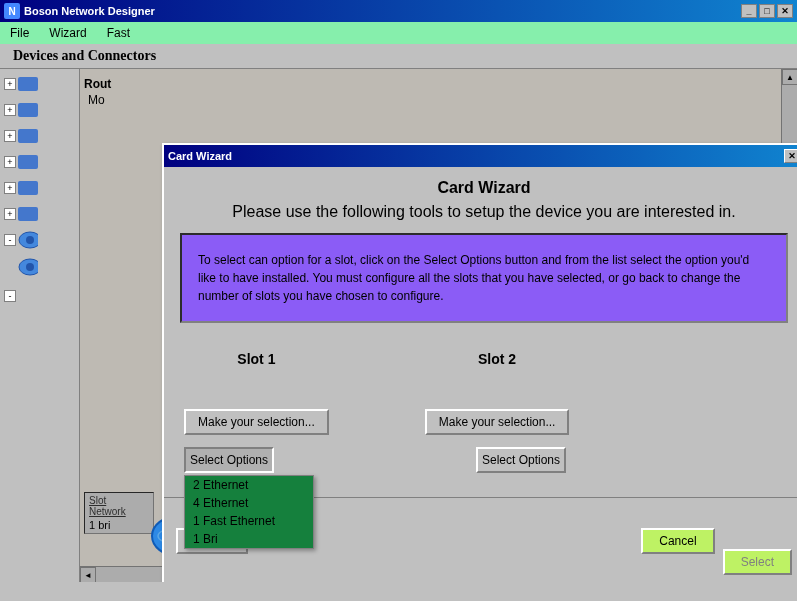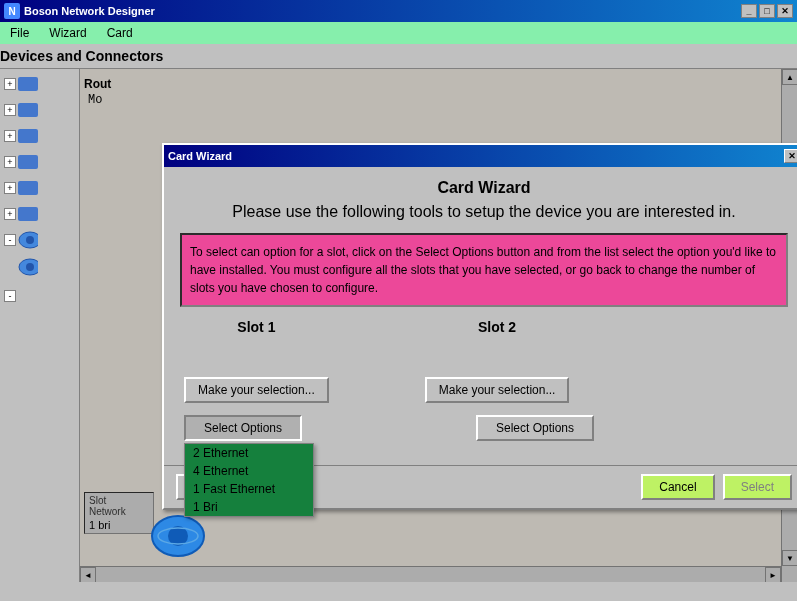--- a/index.html
+++ b/index.html
@@ -79,24 +79,25 @@
       gap: 8px;
     }
     .menu-item {
       padding: 2px 6px;
       cursor: pointer;
     }
 
     
     .toolbar {
       background: #c0c0c0;
-      padding: 4px 0;
+      padding: 4px 13px;
       border-bottom: 1px solid #808080;
       font-size: 14px;
       font-weight: bold;
+      font-family: Liberation Serif, serif;
     }
 
     
     .devices-panel {
       display: flex;
       flex: 1;
       position: relative;
     }
 
     
@@ -256,25 +257,25 @@
     }
 
     .dialog-subtitle {
       text-align: center;
       font-size: 16px;
       margin-bottom: 12px;
     }
 
     .dialog-description {
       border: 2px inset #808080;
-      background: #ec4899;
-      padding: 8px;
+      background: #8b5cf6;
+      padding: 16px;
       font-size: 12px;
       line-height: 1.5;
-      margin-bottom: 12px;
+      margin-bottom: 28px;
     }
 
     .slots-row {
       display: flex;
       gap: 16px;
       justify-content: flex-start;
       padding: 0 4px;
       margin-bottom: 12px;
     }
 
@@ -307,21 +308,21 @@
       gap: 16px;
       padding: 0 4px;
       position: relative;
       margin-bottom: 12px;
     }
 
     .select-options-btn {
       background: #c0c0c0;
       border: 2px solid;
       border-color: #ffffff #808080 #808080 #ffffff;
-      padding: 4px 18px;
+      padding: 4px 4px;
       font-size: 12px;
       cursor: pointer;
     }
 
     .select-options-btn.active {
       border-color: #808080 #ffffff #ffffff #808080;
       background: #b0b0b0;
     }
 
     
@@ -365,36 +366,38 @@
       background: #bef264;
       border: 2px solid;
       border-color: #ffffff #808080 #808080 #ffffff;
       padding: 4px 16px;
       font-size: 12px;
       cursor: pointer;
     }
 
     .footer-btn:disabled, .footer-btn.disabled {
       color: #808080;
+      margin-top: 43px;
     }
 
     .slot-info-box {
       position: absolute;
       bottom: 48px;
       left: 4px;
       background: #c0c0c0;
       border: 1px inset #808080;
       padding: 2px 4px;
       font-size: 11px;
       width: 70px;
     }
 
     .slot-options-text {
       font-size: 10px;
       color: #333;
+      text-decoration: underline;
     }
   </style>
 </head>
 <body>
 
 <div class="main-window">
 
   <div class="title-bar">
     <div class="title-bar-left">
       <div class="title-icon">N</div>
@@ -403,21 +406,21 @@
     <div class="title-bar-buttons">
       <div class="title-btn">_</div>
       <div class="title-btn">□</div>
       <div class="title-btn">✕</div>
     </div>
   </div>
 
   <div class="menu-bar">
     <span class="menu-item">File</span>
     <span class="menu-item">Wizard</span>
-    <span class="menu-item">Card</span>
+    <span class="menu-item">Fast</span>
   </div>
 
   <div class="toolbar">
     <span>Devices and Connectors</span>
   </div>
 
   <div class="devices-panel" style="height: calc(100% - 88px);">
 
     <div class="sidebar">
 
@@ -493,21 +496,21 @@
         <div class="expand-btn">-</div>
       </div>
     </div>
 
     <div class="main-content">
 
       <div class="router-section">
         <div style="display:flex; align-items:center; gap:4px; margin-bottom:2px;">
           <span style="font-weight:bold;">Rout</span>
         </div>
-        <div style="padding-left:4px;font-family:Liberation Mono, monospace;">Mo</div>
+        <div style="padding-left:4px;">Mo</div>
       </div>
 
       <div class="slot-info-box">
         <div class="slot-options-text">Slot</div>
         <div class="slot-options-text">Network</div>
         <div style="font-size:11px; margin-top:2px;">1 bri</div>
       </div>
 
       <div class="device-icon">
         <svg width="56" height="44">

